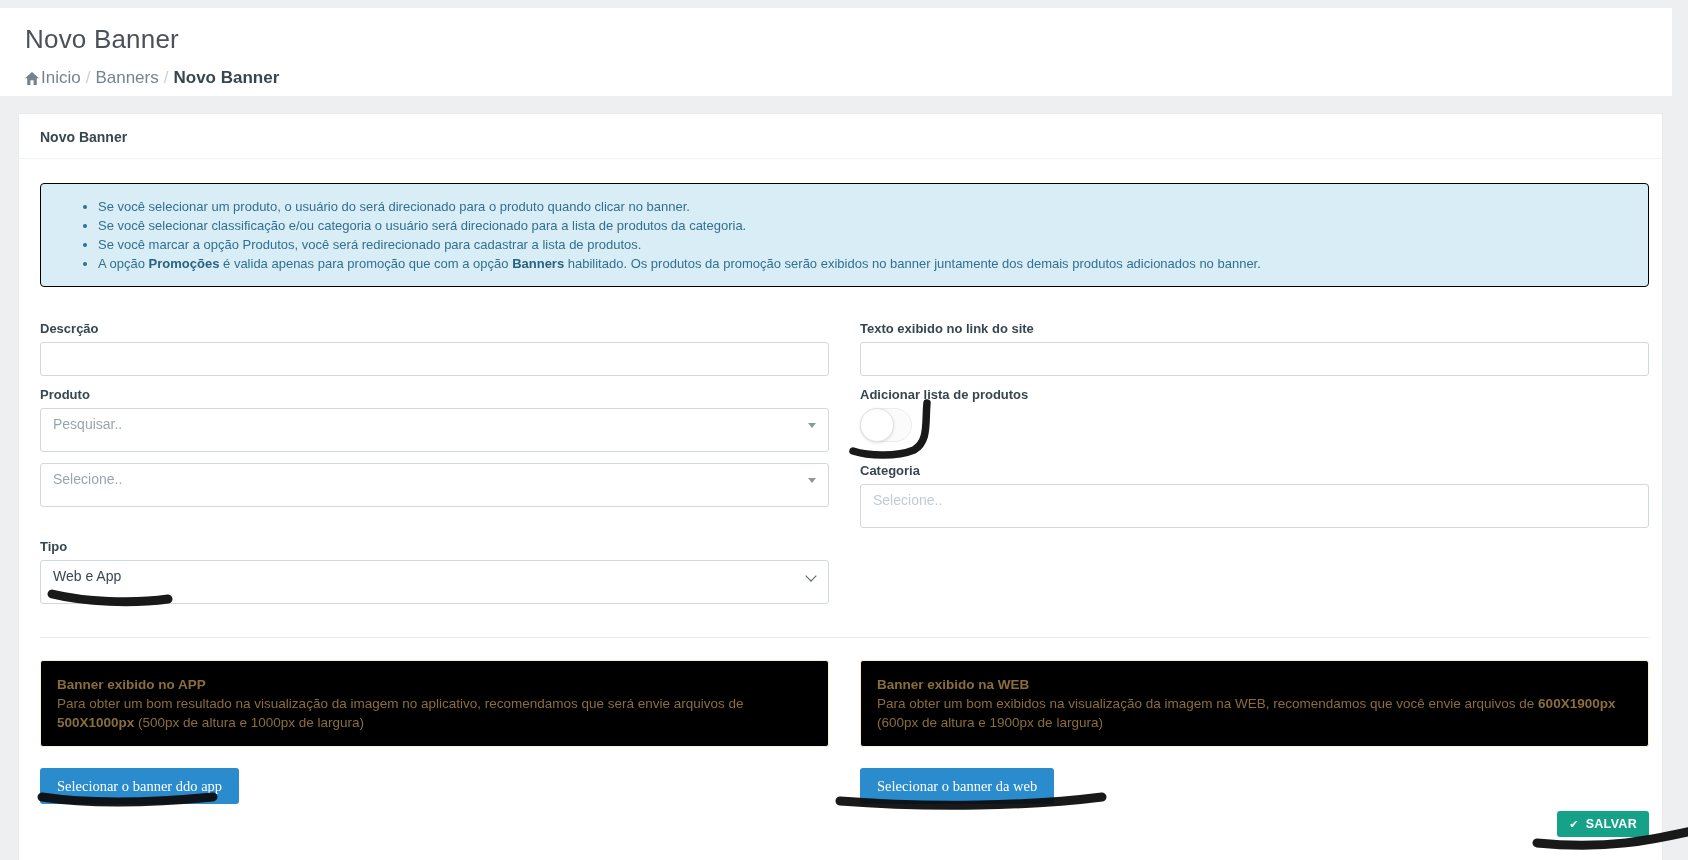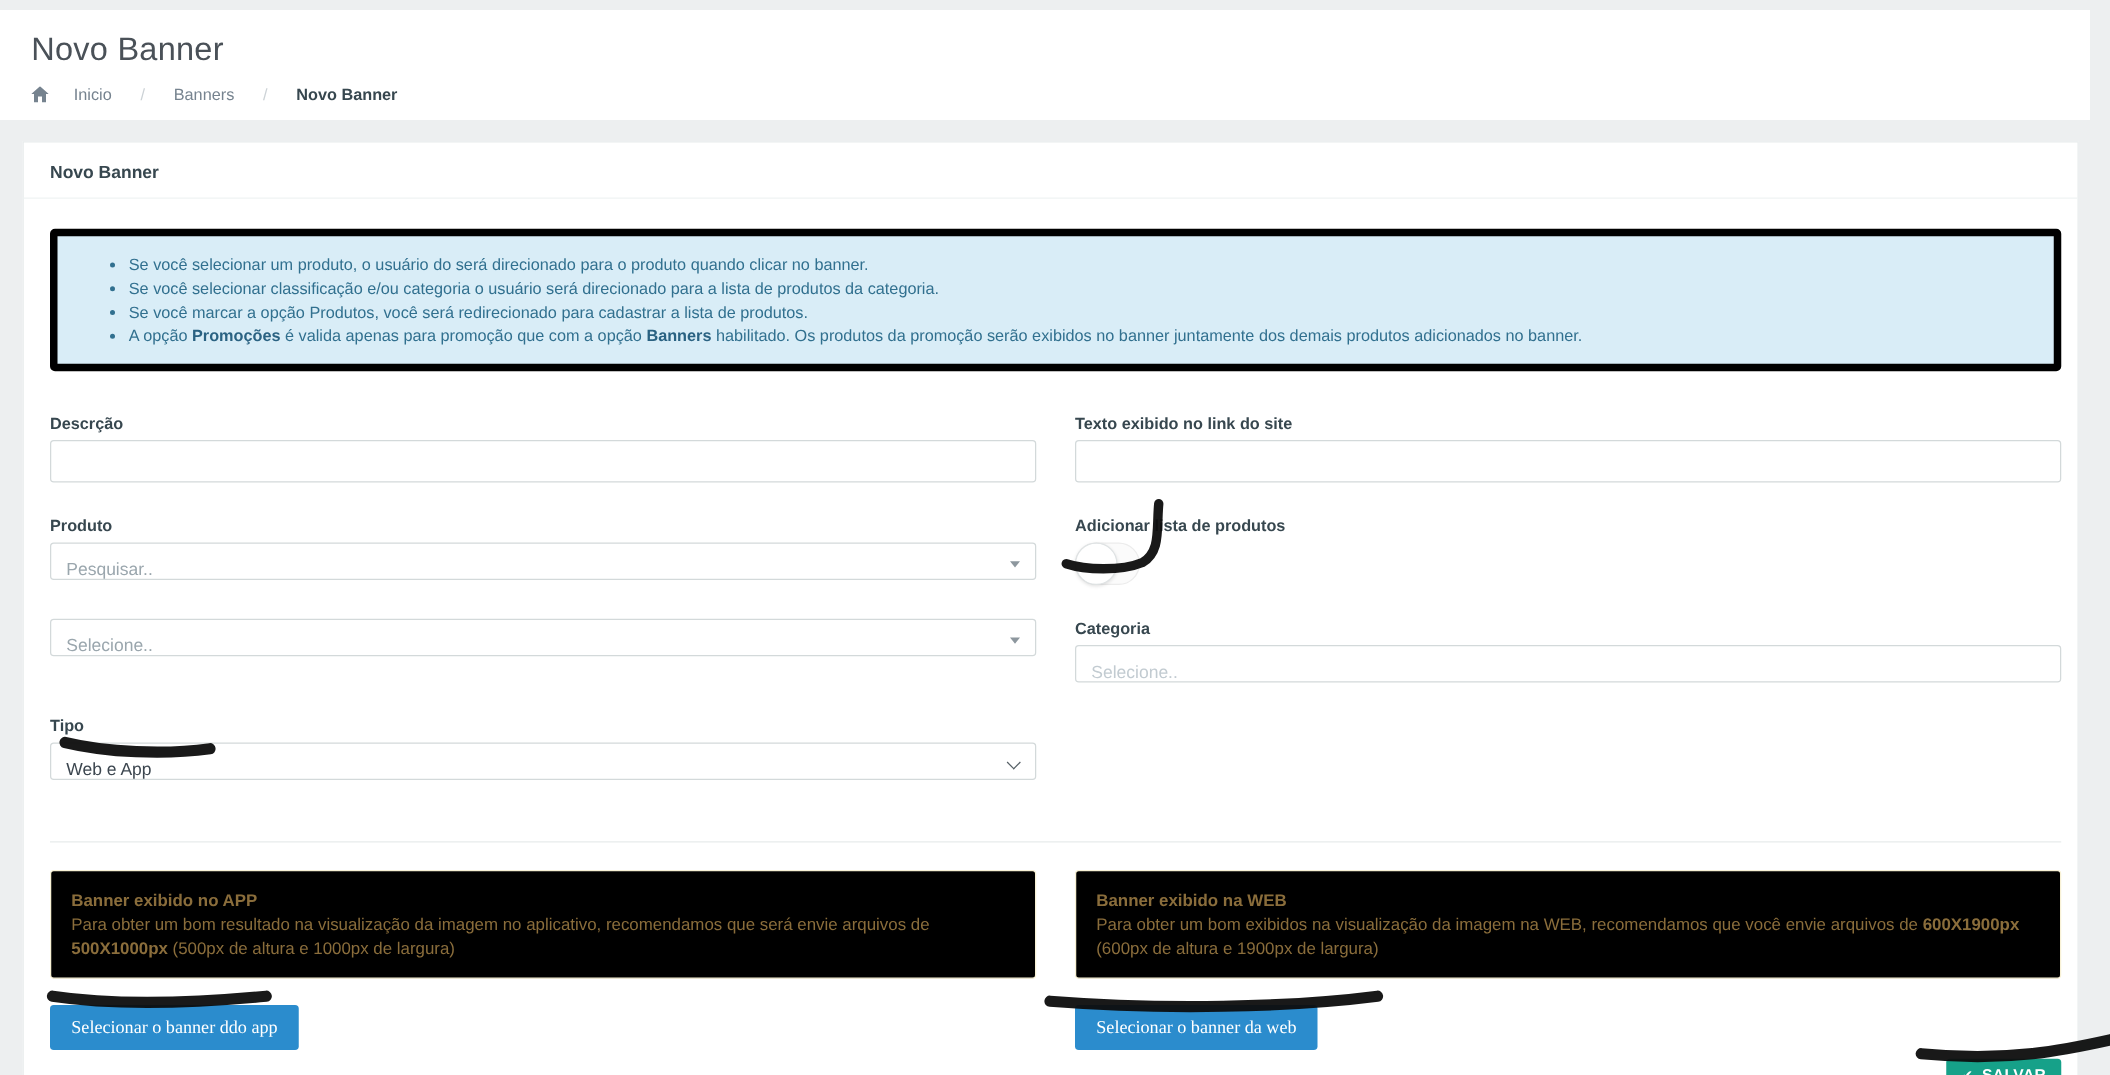--- a/index.html
+++ b/index.html
@@ -10,63 +10,63 @@
     position:relative; overflow:hidden;
     color:#76838f;
   }
 
   
   .header-band {
     position:absolute; left:0; top:8px; width:1672px; height:88px;
     background:#ffffff; padding:16px 0 0 25px;
   }
   .page-title { font-size:26px; font-weight:300; color:#4a5158; letter-spacing:.2px; }
-  .breadcrumb { margin-top:13px; font-size:13px; color:#76838f; display:flex; align-items:center; gap:20px; }
+  .breadcrumb { margin-top:13px; font-size:17px; color:#76838f; display:flex; align-items:center; gap:2px; }
   .breadcrumb .sep { color:#ccd2d6; padding:0 3px; }
   .breadcrumb .current { font-weight:bold; color:#37474f; }
   .crumb-link { color:#76838f; cursor:pointer; }
   .home-icon svg { display:block; }
 
   
   .card {
     position:absolute; left:18px; top:113px; width:1645px;
     background:#ffffff; border:1px solid #e7ebeb;
   }
   .card-header {
     padding:15px 21px 13px 21px;
     font-size:14px; font-weight:bold; color:#37474f;
     border-bottom:1px solid #f0f3f3;
   }
   .card-body { padding:24px 13px 24px 21px; }
 
   
   .alert-info {
-    background:#d9edf7; border:6px solid #000000; border-radius:4px;
+    background:#d9edf7; border:1px solid #000000; border-radius:4px;
     color:#31708f; font-size:13px; line-height:19px;
     padding:13px 20px; margin-bottom:34px;
   }
   .alert-info ul { list-style:disc; padding-left:37px; }
   .alert-info b { color:#2a6282; }
 
   
   .form-grid { display:grid; grid-template-columns:1fr 1fr; column-gap:31px; }
-  .form-group { margin-bottom:27px; }
+  .form-group { margin-bottom:11px; }
   .field-label {
     display:block; font-size:13px; font-weight:bold; color:#37474f;
     height:17px; margin-bottom:4px;
   }
   .text-input {
     width:100%; height:34px; border:1px solid #d3d9da; border-radius:3px;
     background:#fff; padding:0 12px; font-size:14px; color:#55606a;
     font-family:"Liberation Sans","DejaVu Sans",sans-serif; outline:none;
   }
   .select-box {
-    position:relative; width:100%; height:30px; border:1px solid #d3d9da;
-    border-radius:3px; background:#fff; display:flex; align-items:flex-end;
-    padding:0 26px 0 12px; font-size:14px; cursor:pointer;
+    position:relative; width:100%; height:44px; border:1px solid #d3d9da;
+    border-radius:3px; background:#fff; display:flex; align-items:center;
+    padding:0 26px 13px 12px; font-size:14px; cursor:pointer;
   }
   .select-box .ph { color:#9aa6ad; }
   .select-box .ph-light { color:#c2cbd1; }
   .select-box .val { color:#3c464f; }
   .caret-down {
     position:absolute; right:12px; top:14px; width:0; height:0;
     border-left:4px solid transparent; border-right:4px solid transparent;
     border-top:5px solid #8d979e;
   }
   .chevron-down {

